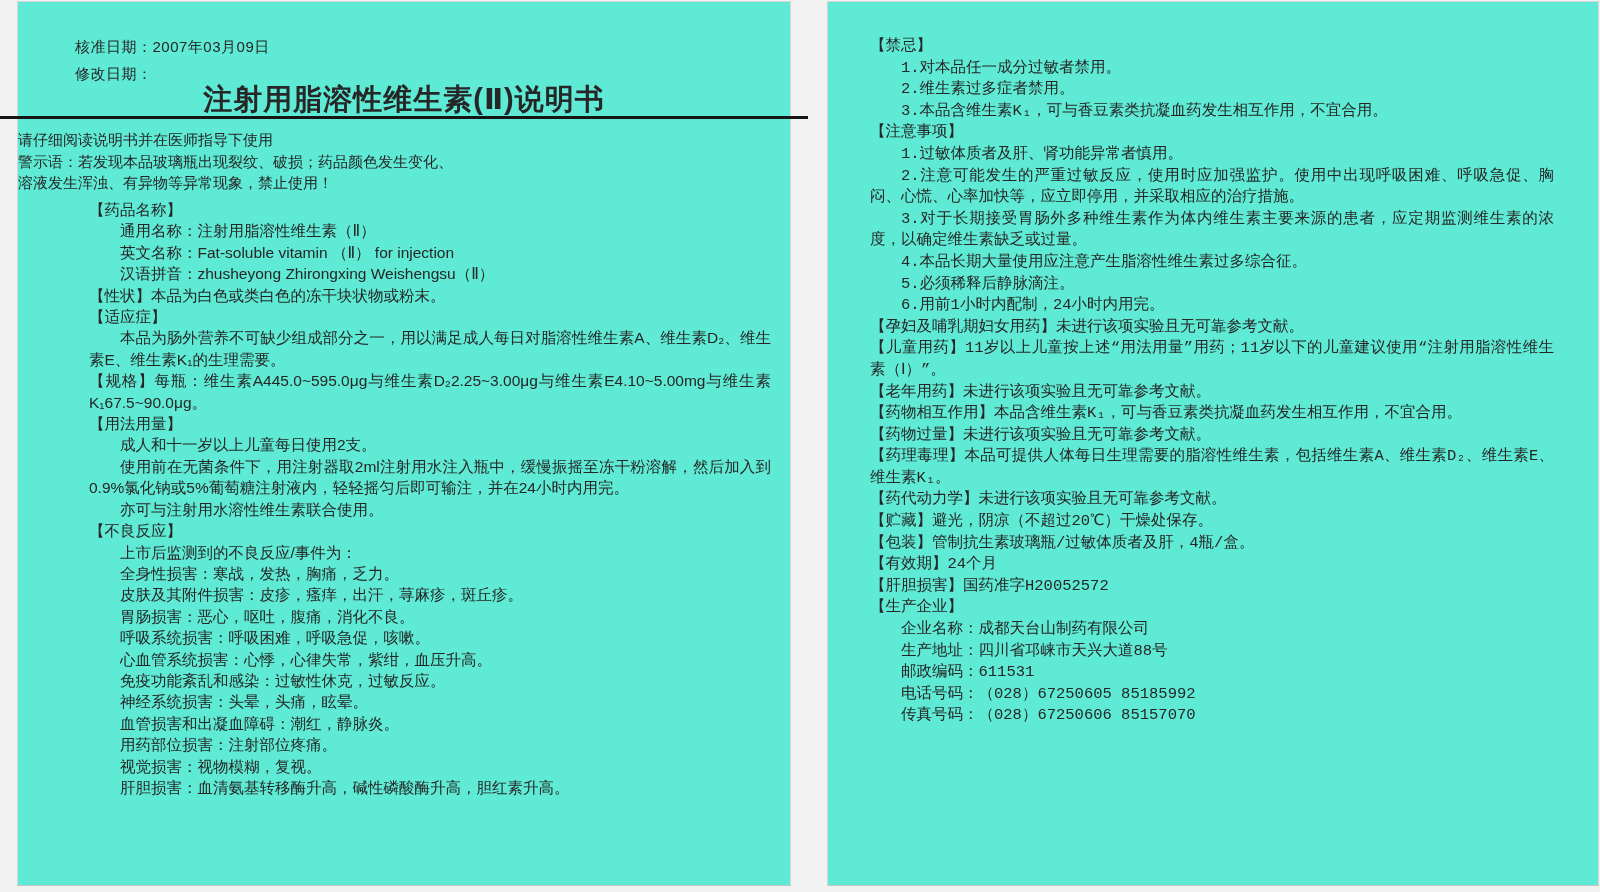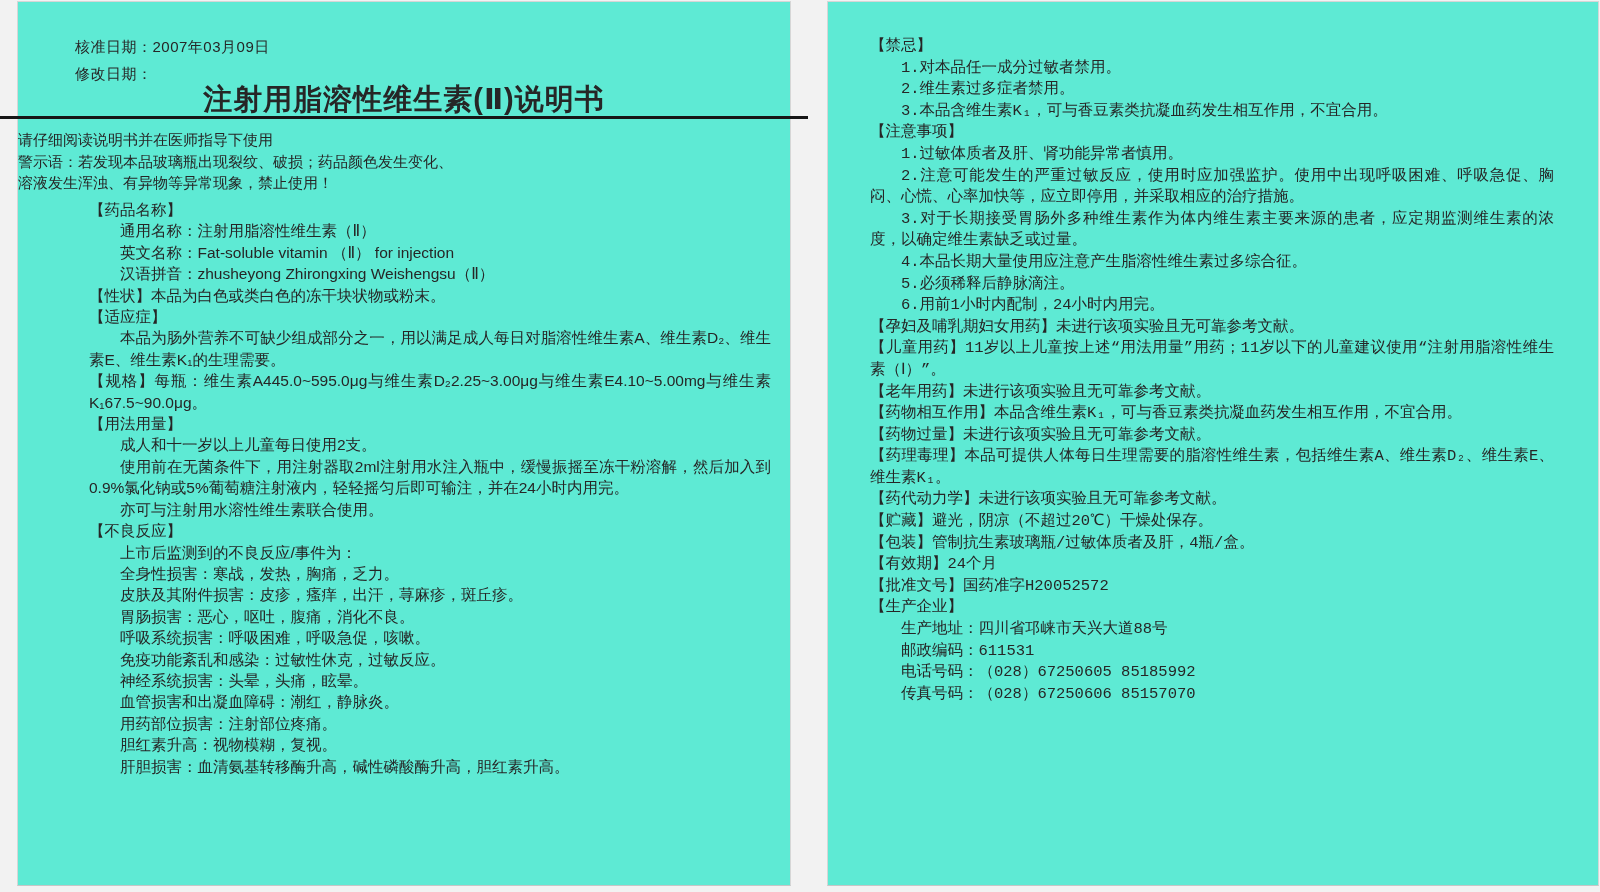--- a/index.html
+++ b/index.html
@@ -105,25 +105,26 @@
       <div class="para">【用法用量】</div>
       <div class="para indent">成人和十一岁以上儿童每日使用2支。</div>
       <div class="para indent">使用前在无菌条件下，用注射器取2ml注射用水注入瓶中，缓慢振摇至冻干粉溶解，然后加入到0.9%氯化钠或5%葡萄糖注射液内，轻轻摇匀后即可输注，并在24小时内用完。</div>
       <div class="para indent">亦可与注射用水溶性维生素联合使用。</div>
       <div class="para">【不良反应】</div>
       <div class="para indent">上市后监测到的不良反应/事件为：</div>
       <div class="para indent">全身性损害：寒战，发热，胸痛，乏力。</div>
       <div class="para indent">皮肤及其附件损害：皮疹，瘙痒，出汗，荨麻疹，斑丘疹。</div>
       <div class="para indent">胃肠损害：恶心，呕吐，腹痛，消化不良。</div>
       <div class="para indent">呼吸系统损害：呼吸困难，呼吸急促，咳嗽。</div>
+      <div class="para indent">心血管系统损害：心悸，心律失常，紫绀，血压升高。</div>
       <div class="para indent">免疫功能紊乱和感染：过敏性休克，过敏反应。</div>
       <div class="para indent">神经系统损害：头晕，头痛，眩晕。</div>
       <div class="para indent">血管损害和出凝血障碍：潮红，静脉炎。</div>
       <div class="para indent">用药部位损害：注射部位疼痛。</div>
-      <div class="para indent">胆红素升高：视物模糊，复视。</div>
+      <div class="para indent">视觉损害：视物模糊，复视。</div>
       <div class="para indent">肝胆损害：血清氨基转移酶升高，碱性磷酸酶升高，胆红素升高。</div>
     </div>
 </div>
 
 <div class="title-rule"></div>
 
 <div class="page page-right">
   <div class="content content-right">
       <div class="para">【禁忌】</div>
       <div class="para indent">1.对本品任一成分过敏者禁用。</div>
@@ -139,20 +140,21 @@
       <div class="para">【孕妇及哺乳期妇女用药】未进行该项实验且无可靠参考文献。</div>
       <div class="para">【儿童用药】11岁以上儿童按上述“用法用量”用药；11岁以下的儿童建议使用“注射用脂溶性维生素（Ⅰ）”。</div>
       <div class="para">【老年用药】未进行该项实验且无可靠参考文献。</div>
       <div class="para">【药物相互作用】本品含维生素K₁，可与香豆素类抗凝血药发生相互作用，不宜合用。</div>
       <div class="para">【药物过量】未进行该项实验且无可靠参考文献。</div>
       <div class="para">【药理毒理】本品可提供人体每日生理需要的脂溶性维生素，包括维生素A、维生素D₂、维生素E、维生素K₁。</div>
       <div class="para">【药代动力学】未进行该项实验且无可靠参考文献。</div>
       <div class="para">【贮藏】避光，阴凉（不超过20℃）干燥处保存。</div>
       <div class="para">【包装】管制抗生素玻璃瓶/过敏体质者及肝，4瓶/盒。</div>
       <div class="para">【有效期】24个月</div>
-      <div class="para">【批准文号】国药准字H20052572</div>
+      <div class="para">【肝胆损害】国药准字H20052572</div>
       <div class="para">【生产企业】</div>
+      <div class="para indent">企业名称：成都天台山制药有限公司</div>
       <div class="para indent">生产地址：四川省邛崃市天兴大道88号</div>
       <div class="para indent">邮政编码：611531</div>
       <div class="para indent">电话号码：（028）67250605 85185992</div>
       <div class="para indent">传真号码：（028）67250606 85157070</div>
     </div>
 </div>
 
 </body></html>

